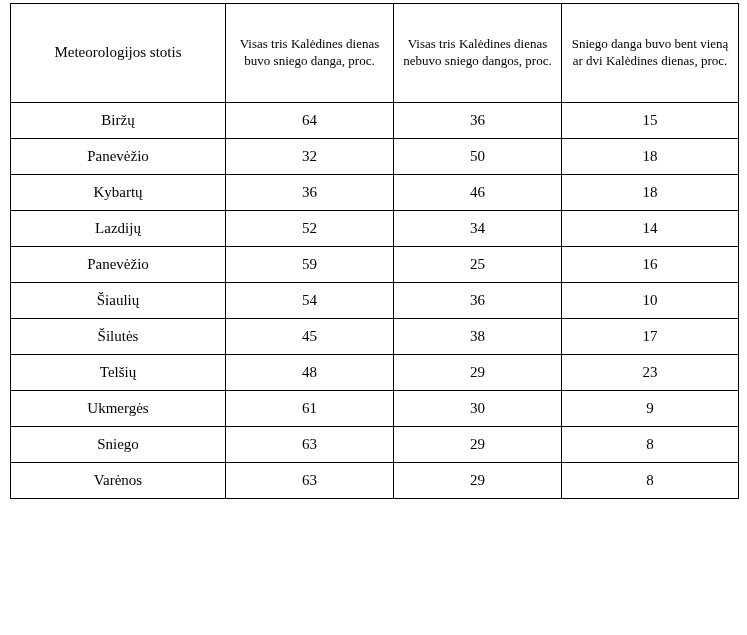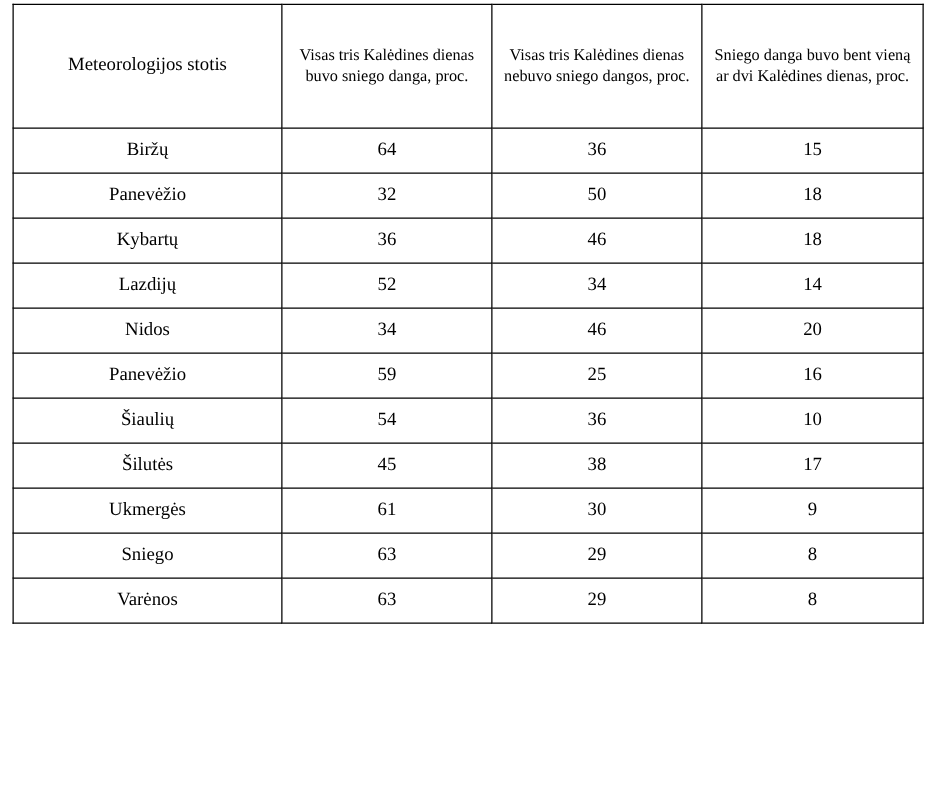--- a/index.html
+++ b/index.html
@@ -90,42 +90,42 @@
         <td>46</td>
         <td>18</td>
       </tr>
       <tr>
         <td>Lazdijų</td>
         <td>52</td>
         <td>34</td>
         <td>14</td>
       </tr>
       <tr>
-        <td>Nidos</td>
-        <td>34</td>
-        <td>46</td>
-        <td>20</td>
-      </tr>
-      <tr>
         <td>Panevėžio</td>
         <td>59</td>
         <td>25</td>
         <td>16</td>
       </tr>
       <tr>
         <td>Šiaulių</td>
         <td>54</td>
         <td>36</td>
         <td>10</td>
       </tr>
       <tr>
         <td>Šilutės</td>
         <td>45</td>
         <td>38</td>
         <td>17</td>
+      </tr>
+      <tr>
+        <td>Telšių</td>
+        <td>48</td>
+        <td>29</td>
+        <td>23</td>
       </tr>
       <tr>
         <td>Ukmergės</td>
         <td>61</td>
         <td>30</td>
         <td>9</td>
       </tr>
       <tr>
         <td>Sniego</td>
         <td>63</td>

